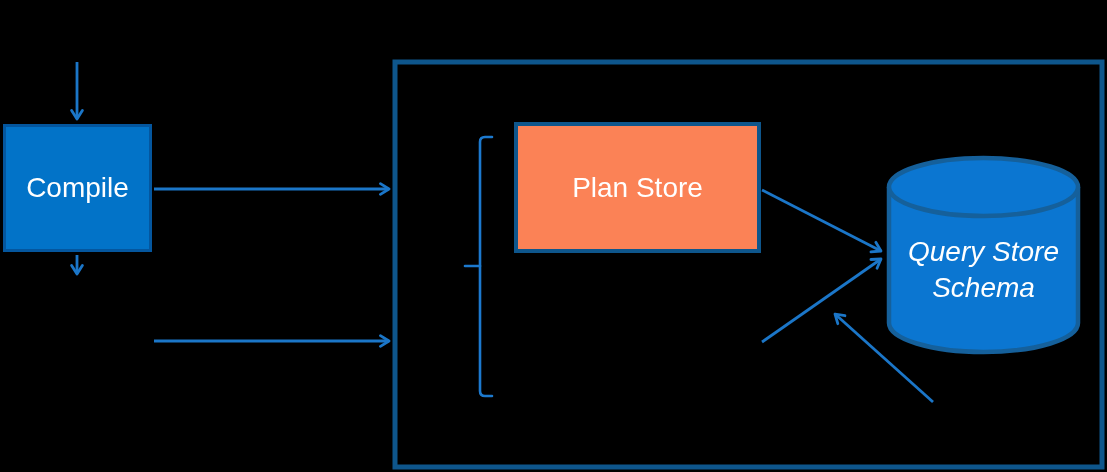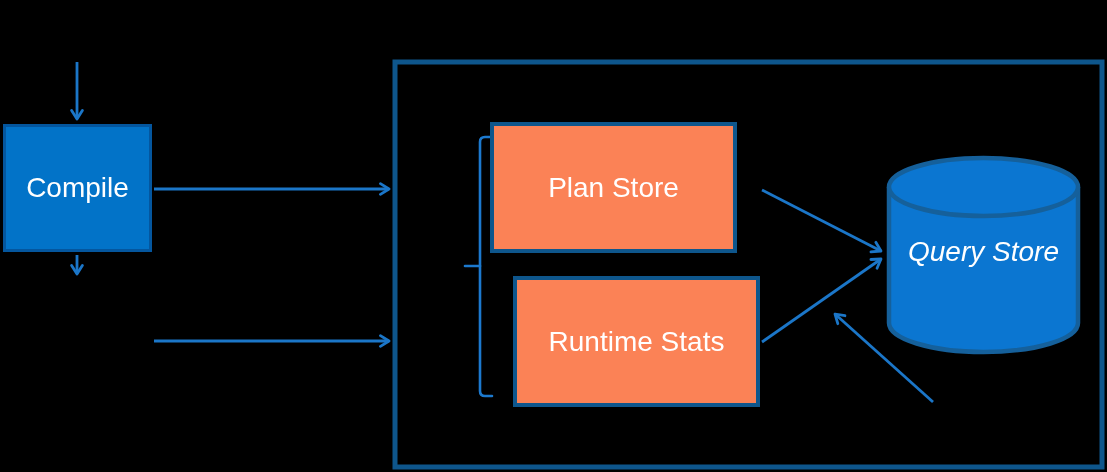--- a/index.html
+++ b/index.html
@@ -23,21 +23,21 @@
   .blue-node{
     background:#0273C8;
     border:3px solid #04569E;
   }
   .orange-node{
     background:#FB8256;
     border:4px solid #0E568C;
   }
   #compile-node{left:3px;top:124px;width:149px;height:128px;}
   #execute-node{left:3px;top:278px;width:149px;height:128px;}
-  #plan-store-node{left:490px;top:122px;width:247px;height:131px;}
+  #plan-store-node{left:514px;top:122px;width:247px;height:131px;}
   #runtime-stats-node{left:513px;top:276px;width:247px;height:131px;}
   #cylinder-label{
     position:absolute;
     left:887px;top:234px;width:193px;
     color:#ffffff;font-size:28px;line-height:36px;
     text-align:center;
     font-style:italic;
   }
   svg#overlay{position:absolute;left:0;top:0;}
 </style>
@@ -74,21 +74,19 @@
 
   <div class="node blue-node" id="compile-node">
     <span>Compile</span>
   </div>
 
 
   <div class="node orange-node" id="plan-store-node">
     <span>Plan Store</span>
   </div>
 
-  <div class="node orange-node" id="runtime-stats-node">
-    <span>Runtime Stats</span>
-  </div>
 
   <div id="cylinder-label">
     <div>Query Store</div>
+    <div>Schema</div>
   </div>
 
 </div>
 
 </body></html>

